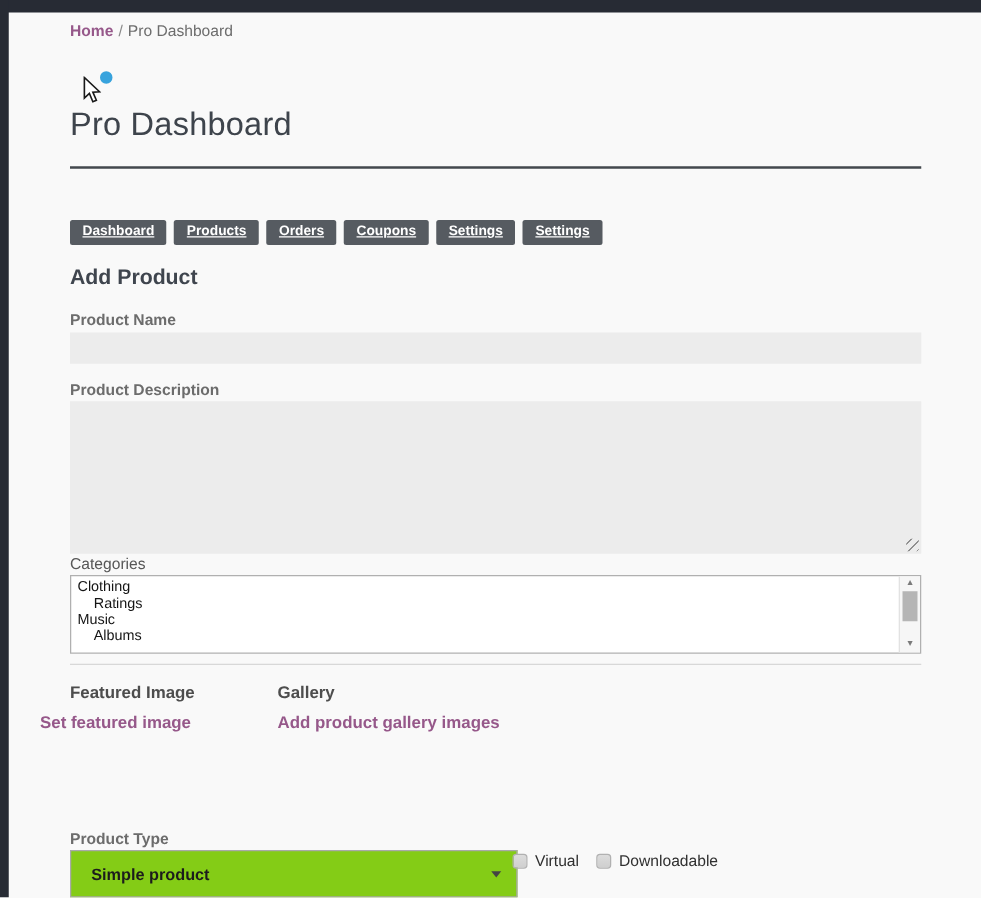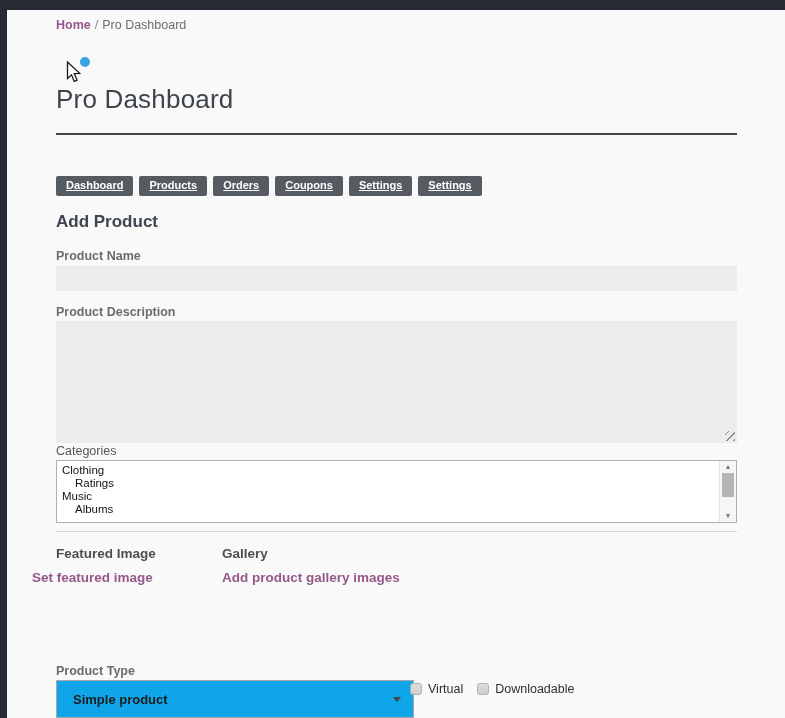--- a/index.html
+++ b/index.html
@@ -78,21 +78,21 @@
   
   .media-heading { font-size:13.5px; font-weight:600; color:#4d4d4d; }
   .media-link { font-size:13.5px; font-weight:600; color:#96588a; text-decoration:none; cursor:pointer; display:inline-block; }
   .col-featured { left:32px; }
   .col-gallery { left:222px; }
   .row-heads { top:546px; }
   .row-links { top:570px; }
 
   
   .select-box {
-    top:680px; width:358px; height:38px; background:#0ea5e9; border:1px solid #a9a9a9;
+    top:680px; width:358px; height:38px; background:#84cc16; border:1px solid #a9a9a9;
     position:absolute; display:flex; align-items:center; padding:0 12px 0 16px; cursor:pointer;
   }
   .select-value { font-size:13px; font-weight:600; color:#1c1c1c; flex:1; }
   .select-caret {
     width:0; height:0; border-left:4px solid transparent; border-right:4px solid transparent;
     border-top:5px solid #444;
   }
 
   
   .check-row { position:absolute; left:410px; top:682px; display:flex; align-items:center; gap:14px; }

